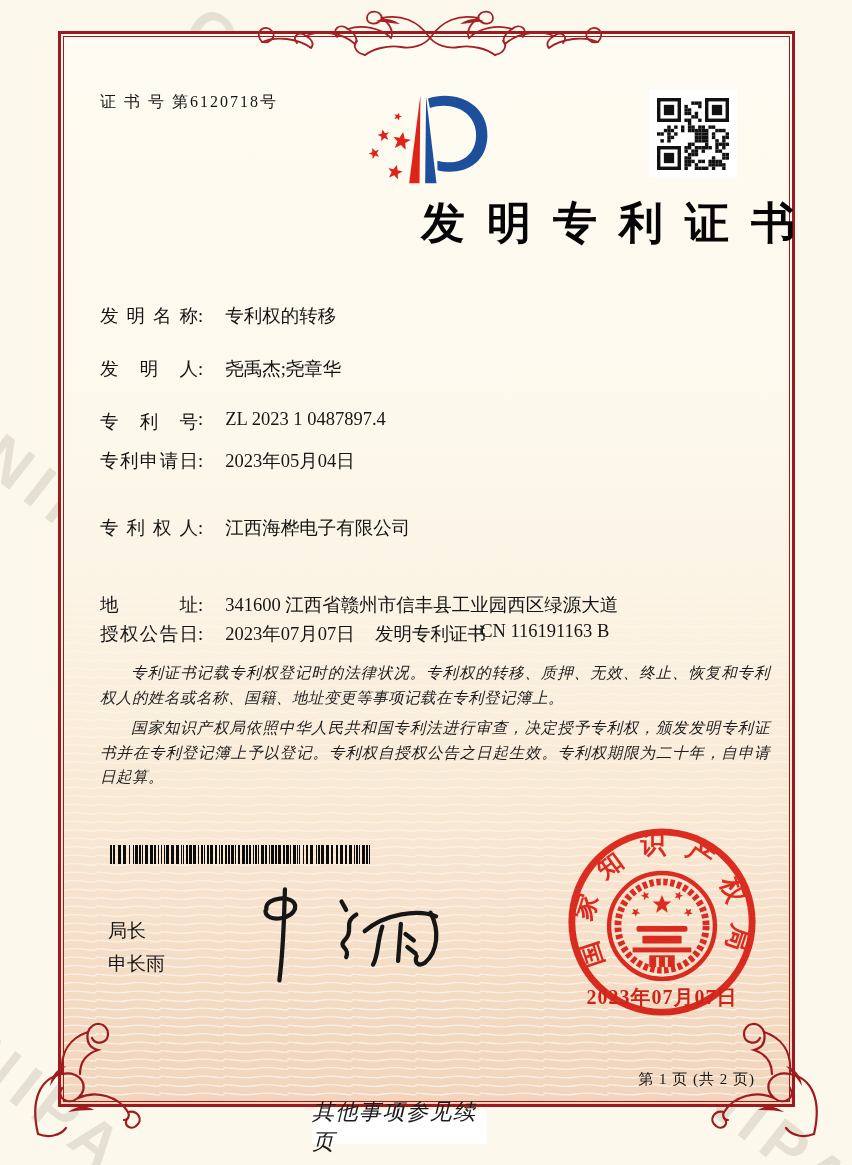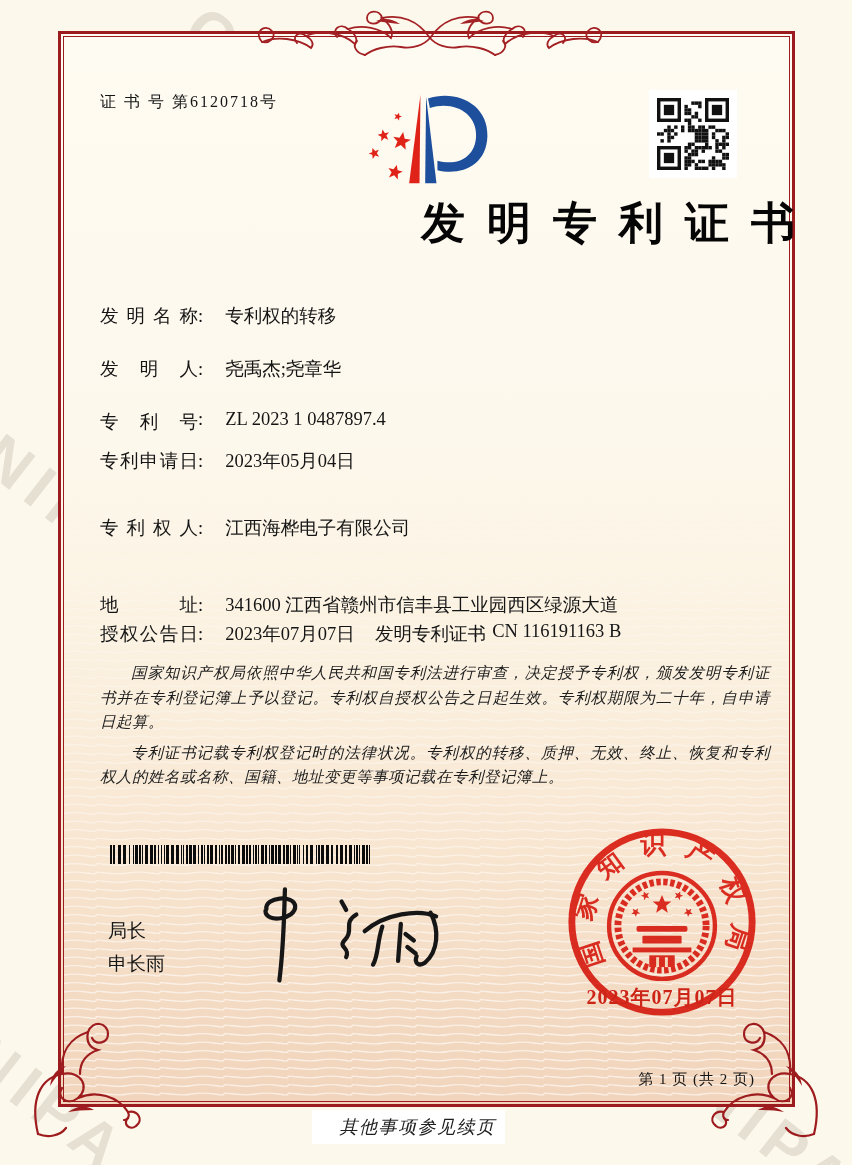--- a/index.html
+++ b/index.html
@@ -54,21 +54,21 @@
   .signature{position:absolute;left:246px;top:882px;}
   .seal{position:absolute;left:564px;top:824px;mix-blend-mode:multiply;opacity:.95;}
   .seal-date{
     position:absolute;left:572px;top:984px;width:180px;text-align:center;
     font-size:20px;font-weight:600;color:#cd2418;letter-spacing:1px;
   }
   .page-no{position:absolute;left:58px;top:1070px;width:697px;text-align:right;font-size:15px;letter-spacing:1px;}
   .cont-box{
     position:absolute;left:312px;top:1110px;width:175px;height:34px;background:#ffffff;
     display:flex;align-items:center;justify-content:center;
-    font-size:18px;font-style:italic;letter-spacing:1.5px;color:#1d1d1d;padding-left:18px;
+    font-size:22px;font-style:italic;letter-spacing:1.5px;color:#1d1d1d;
   }
   .orn-top{position:absolute;left:246px;top:2px;}
   .orn-corner{position:absolute;}
   .orn-bl{left:24px;top:1016px;}
   .orn-br{left:708px;top:1016px;transform:scaleX(-1);}
 </style>
 </head>
 <body>
 
 <span class="wm" style="left:168px;top:58px;">CNIPA</span>
@@ -373,27 +373,27 @@
 </div>
 <div class="row" style="top:515px">
   <span class="flabel">专利权人</span><span class="fcolon">:</span><span class="fvalue">江西海桦电子有限公司</span>
 </div>
 <div class="row" style="top:592px">
   <span class="flabel">地址</span><span class="fcolon">:</span><span class="fvalue">341600 江西省赣州市信丰县工业园西区绿源大道</span>
 </div>
 <div class="row" style="top:621px">
   <span class="flabel">授权公告日</span><span class="fcolon">:</span><span class="fvalue">2023年07月07日</span>
   <span class="grant-right">
-    <span class="flabel">发明专利证书</span><span class="fcolon">:</span><span class="fvalue" style="margin-left:14px">CN 116191163 B</span>
+    <span class="flabel">发明专利证书</span><span class="fcolon">:</span><span class="fvalue" style="margin-left:2px">CN 116191163 B</span>
   </span>
 </div>
 
 <div class="legal">
+  <p>专利证书记载专利权登记时的法律状况。专利权的转移、质押、无效、终止、恢复和专利权人的姓名或名称、国籍、地址变更等事项记载在专利登记簿上。</p>
   <p>国家知识产权局依照中华人民共和国专利法进行审查，决定授予专利权，颁发发明专利证书并在专利登记簿上予以登记。专利权自授权公告之日起生效。专利权期限为二十年，自申请日起算。</p>
-  <p>专利证书记载专利权登记时的法律状况。专利权的转移、质押、无效、终止、恢复和专利权人的姓名或名称、国籍、地址变更等事项记载在专利登记簿上。</p>
 </div>
 
 <svg id="barcode" width="264" height="19" viewBox="0 0 264 19" preserveAspectRatio="none">
     <rect x="0" y="0" width="2" height="19" fill="#0b0b0b"></rect>
     <rect x="3" y="0" width="2" height="19" fill="#0b0b0b"></rect>
     <rect x="8" y="0" width="3" height="19" fill="#0b0b0b"></rect>
     <rect x="13" y="0" width="3" height="19" fill="#0b0b0b"></rect>
     <rect x="19" y="0" width="1" height="19" fill="#0b0b0b"></rect>
     <rect x="23" y="0" width="1" height="19" fill="#0b0b0b"></rect>
     <rect x="25" y="0" width="3" height="19" fill="#0b0b0b"></rect>

